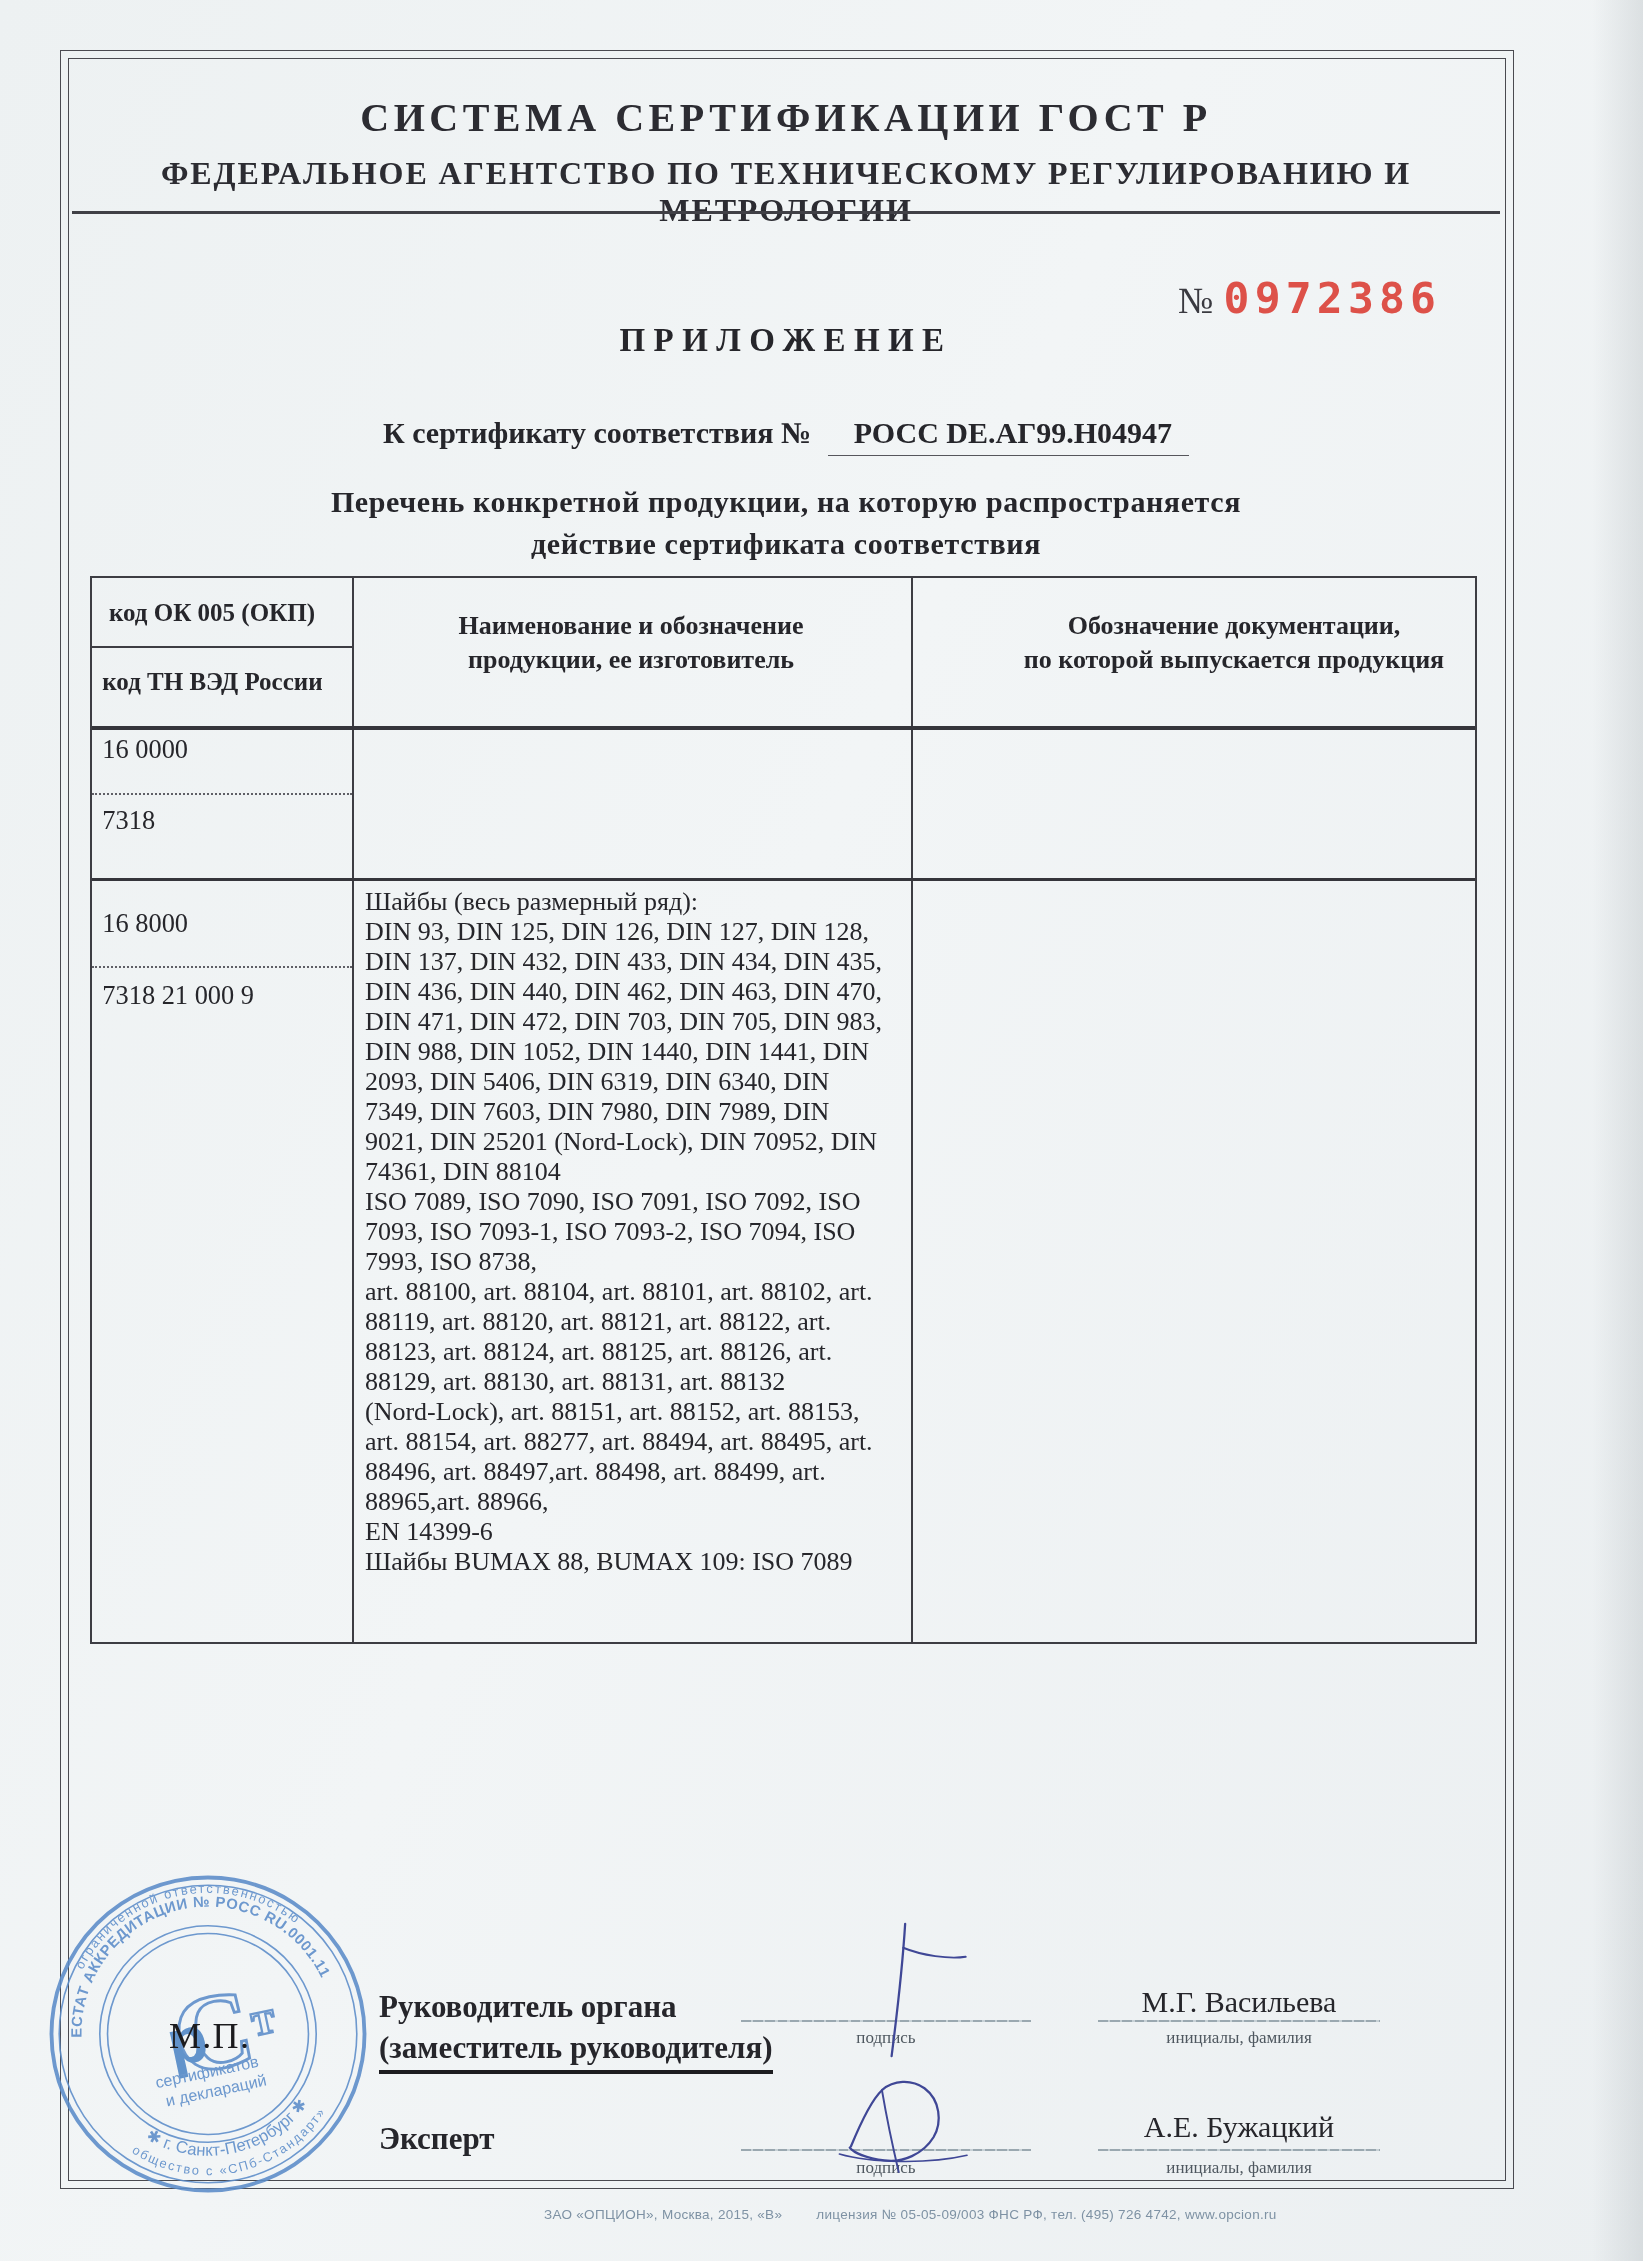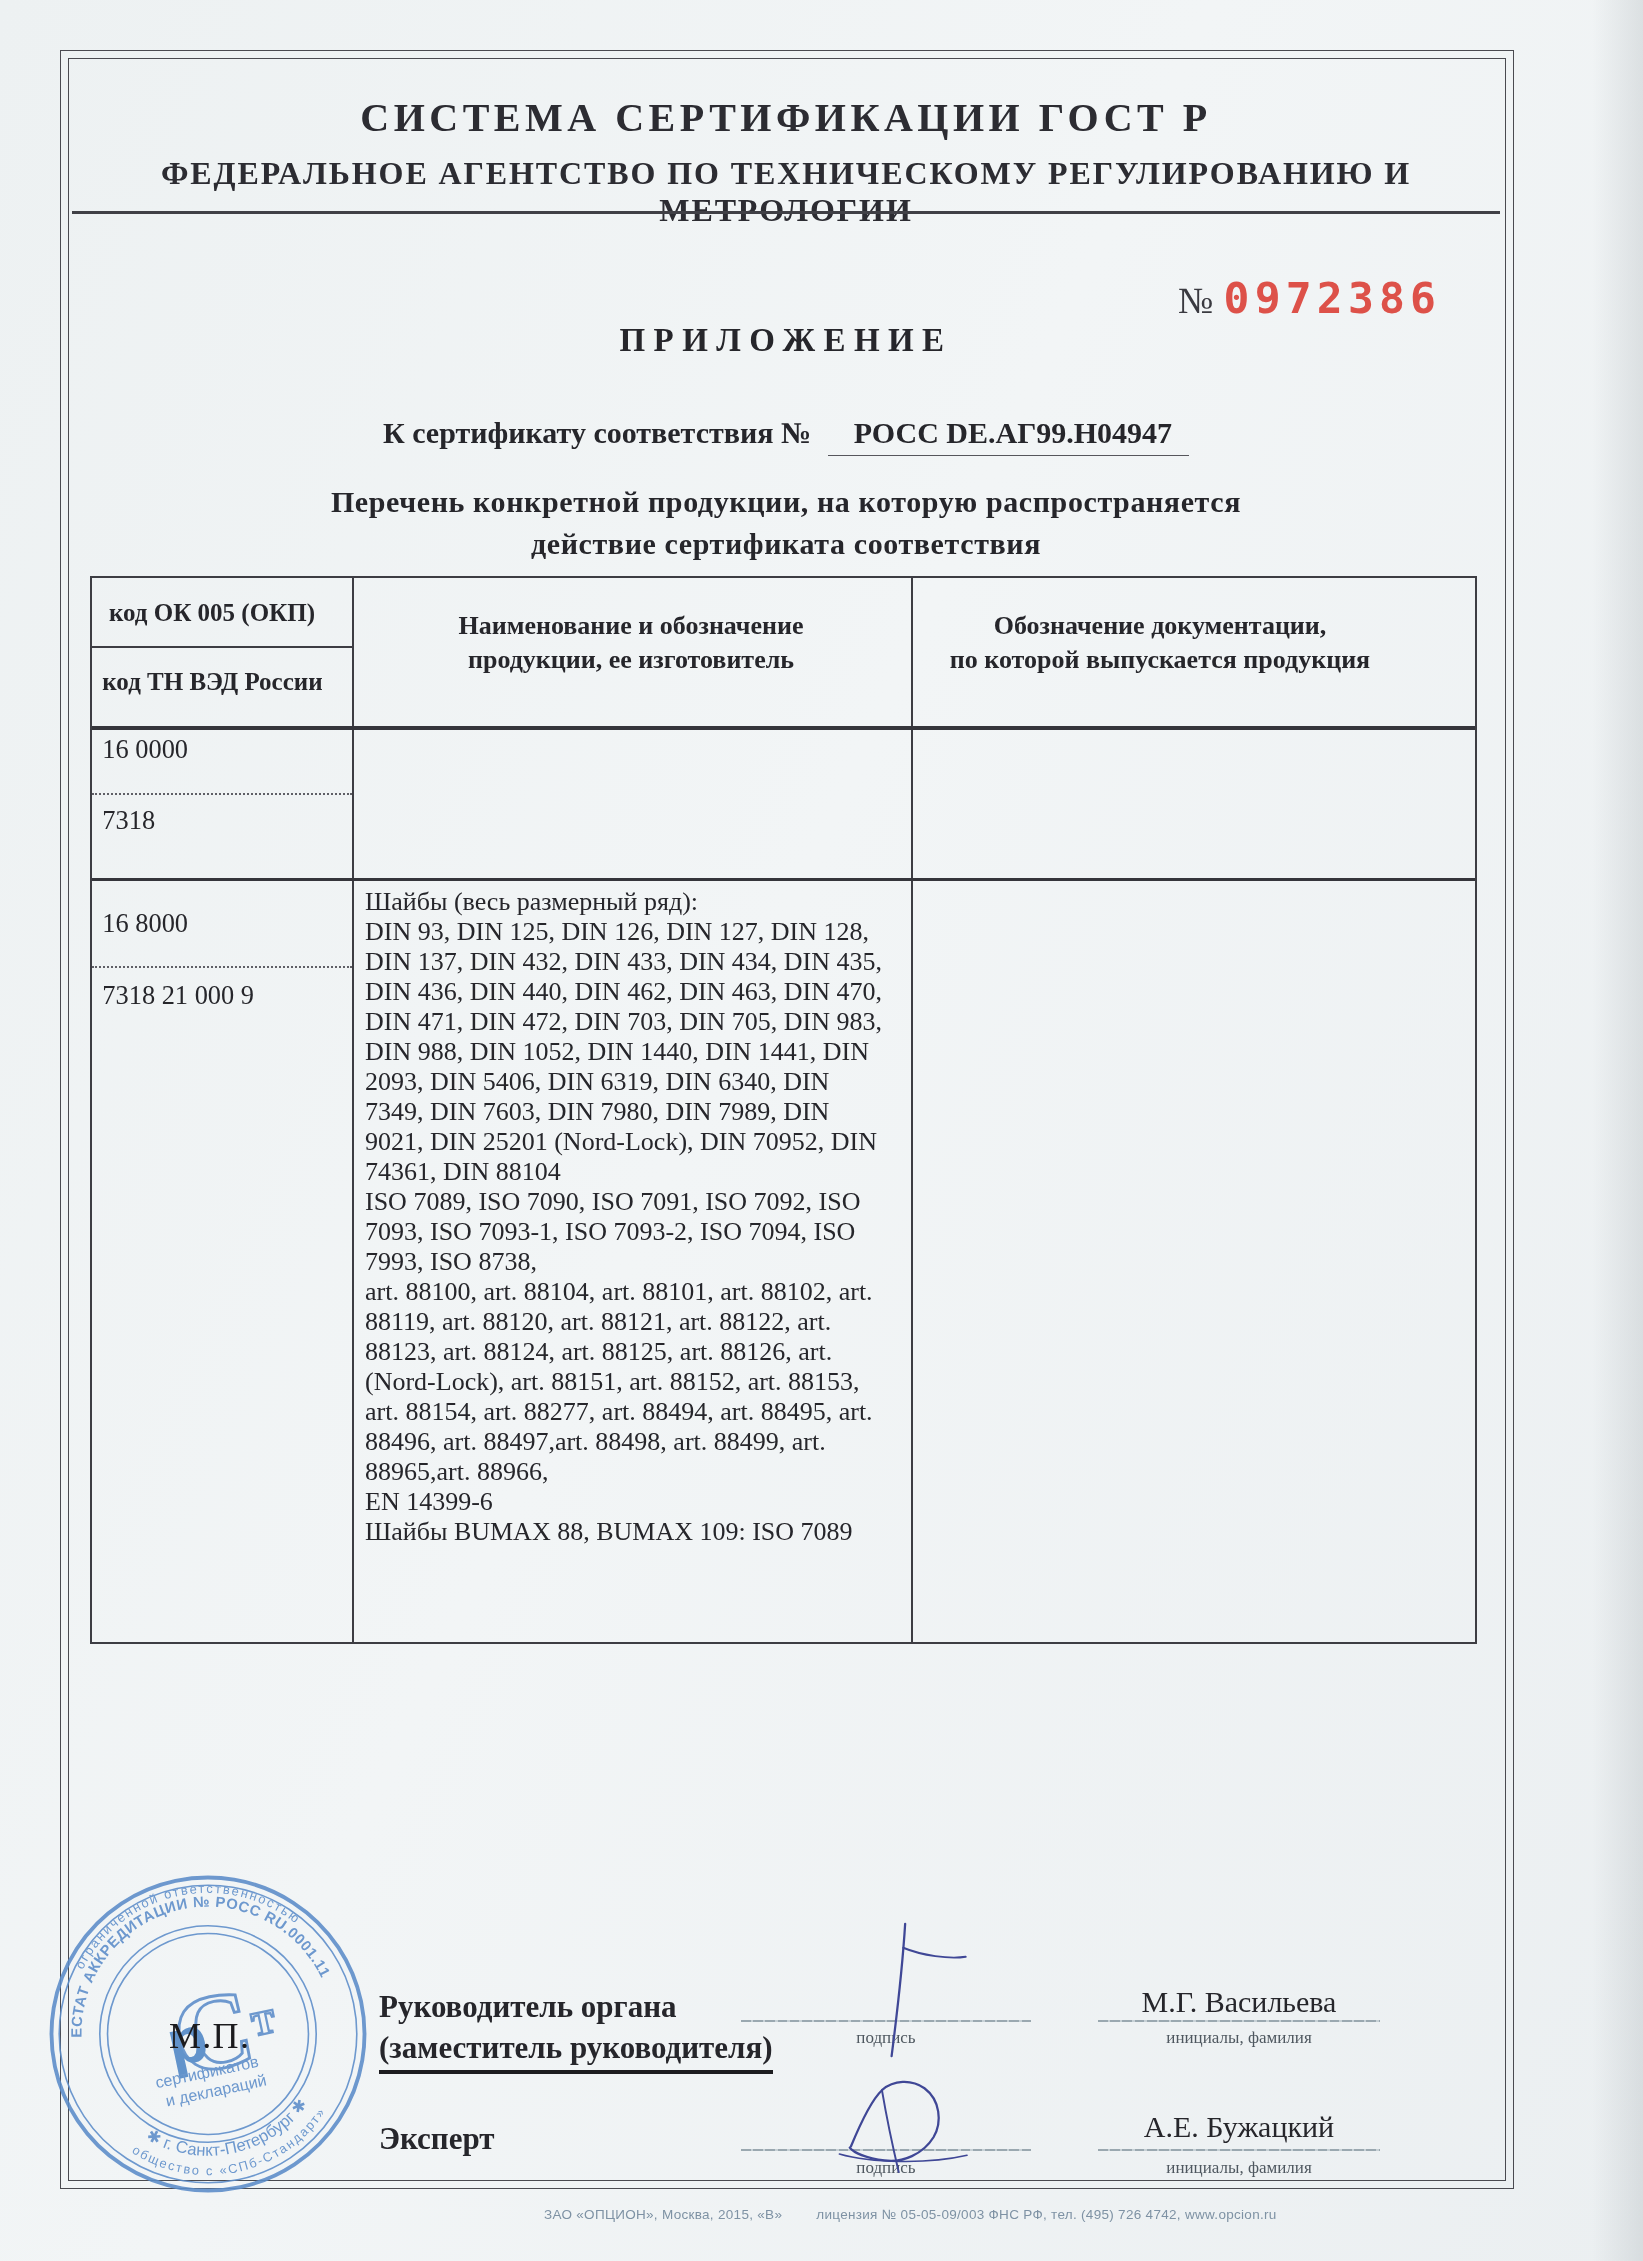--- a/index.html
+++ b/index.html
@@ -30,21 +30,21 @@
   .vline{top:0;height:100%;width:1.9px;background:#3d3d43;}
   .vline-1{left:260px;} .vline-2{left:819px;}
   .hline{left:0;width:100%;background:#35353b;}
   .hline-header{top:148px;height:3.9px;}
   .hline-row1{top:300px;height:3.2px;}
   .c1-divider{top:68px;left:0;width:260px;height:1.9px;background:#3d3d43;}
   .c1h1{left:17px;top:20.6px;font-size:25px;font-weight:bold;}
   .c1h2{left:10.3px;top:90px;font-size:25px;font-weight:bold;}
   .colhead{top:31px;text-align:center;font-size:26px;font-weight:bold;line-height:34px;}
   .c2h{left:260px;width:558px;}
-  .c3h{left:787px;width:562px;}
+  .c3h{left:861px;width:562px;}
   .codecell{left:10.3px;font-size:26.4px;white-space:nowrap;}
   .dots{left:0;width:260px;border-top:2.6px dotted #5f5f66;}
   .r1-okp{top:156px;} .r1-dots{top:215px;} .r1-tnved{top:227px;}
   .r2-okp{top:330px;} .r2-dots{top:388px;} .r2-tnved{top:402px;}
   .products{left:273px;top:309px;font-size:26px;line-height:30px;white-space:nowrap;}
   .role{position:absolute;left:379px;font-size:31px;font-weight:bold;white-space:nowrap;}
   .role-1a{top:1989px;}
   .role-1b{top:2030px;border-bottom:4.5px solid #1d1d20;padding-bottom:3.9px;}
   .role-2{top:2121px;}
   .fill-line{position:absolute;height:1.9px;
@@ -134,20 +134,21 @@
         <div>2093, DIN 5406, DIN 6319, DIN 6340, DIN</div>
         <div>7349, DIN 7603, DIN 7980, DIN 7989, DIN</div>
         <div>9021, DIN 25201 (Nord-Lock), DIN 70952, DIN</div>
         <div>74361, DIN 88104</div>
         <div>ISO 7089, ISO 7090, ISO 7091, ISO 7092, ISO</div>
         <div>7093, ISO 7093-1, ISO 7093-2, ISO 7094, ISO</div>
         <div>7993, ISO 8738,</div>
         <div>art. 88100, art. 88104, art. 88101, art. 88102, art.</div>
         <div>88119, art. 88120, art. 88121, art. 88122, art.</div>
         <div>88123, art. 88124, art. 88125, art. 88126, art.</div>
+        <div>88129, art. 88130, art. 88131, art. 88132</div>
         <div>(Nord-Lock), art. 88151, art. 88152, art. 88153,</div>
         <div>art. 88154, art. 88277, art. 88494, art. 88495, art.</div>
         <div>88496, art. 88497,art. 88498, art. 88499, art.</div>
         <div>88965,art. 88966,</div>
         <div>EN 14399-6</div>
         <div>Шайбы BUMAX 88, BUMAX 109: ISO 7089</div>
       </div>
   </div>
 
   <svg class="stamp-svg" width="322" height="322" viewBox="0 0 500 500">

